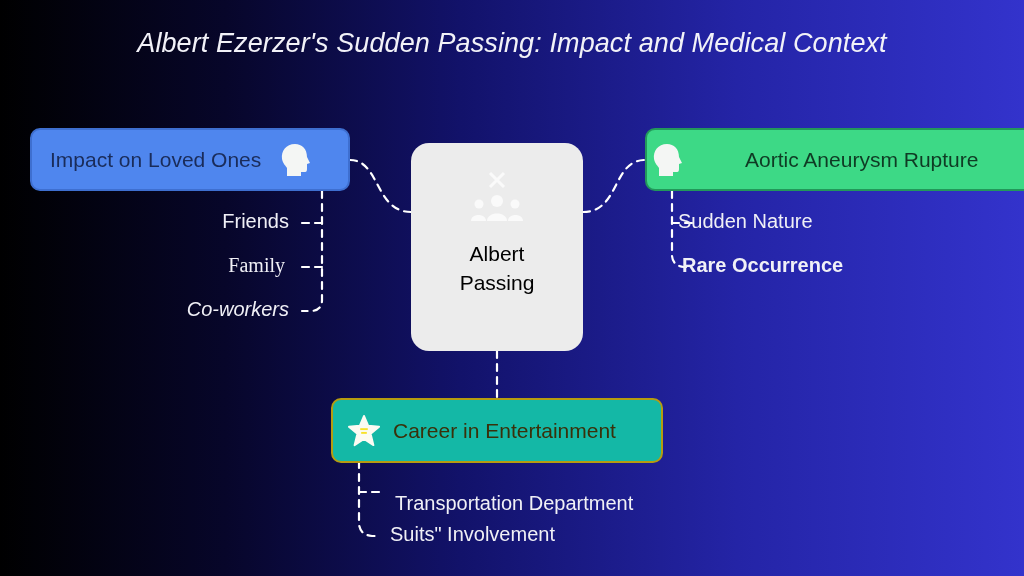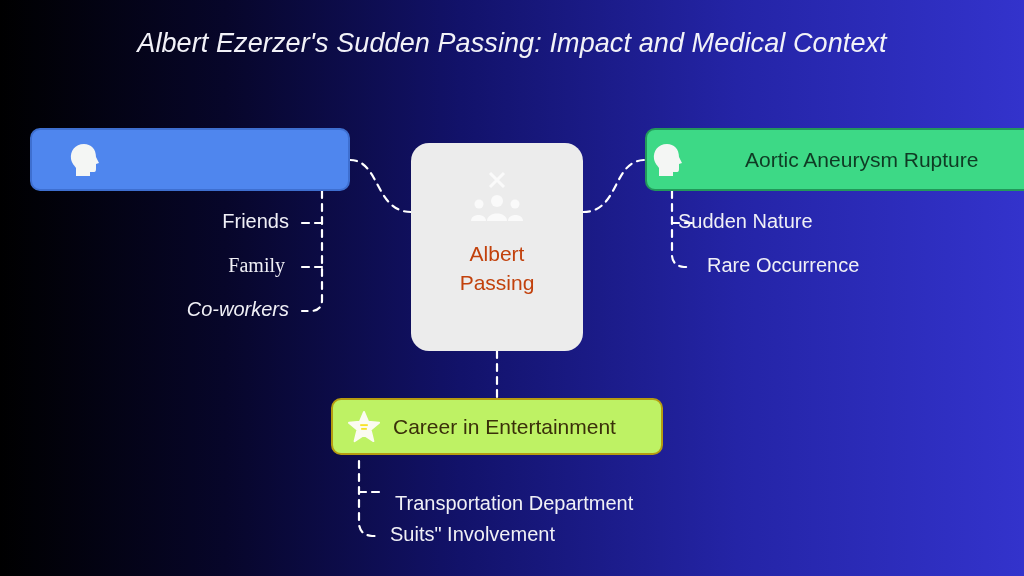--- a/index.html
+++ b/index.html
@@ -13,24 +13,24 @@
     position:absolute; top:28px; left:0; width:1024px; text-align:center;
     font-size:27px; color:#f2f2f8; letter-spacing:0.1px;font-style:italic;
   }
   svg.lines { position:absolute; left:0; top:0; }
   .node {
     position:absolute; border-radius:10px; display:flex; align-items:center;
     box-sizing:border-box; font-size:21px;
   }
   .node.blue { left:30px; top:128px; width:320px; height:63px; background:#4f86ee; color:#1a2c5a; padding-left:18px; border:2px solid #3e6fd0; }
   .node.green { left:645px; top:128px; width:388px; height:63px; background:#3dd986; color:#0f3b24; padding-left:4px; border:2px solid #22985a;gap:46px; }
-  .node.yellow { left:331px; top:398px; width:332px; height:57px; background:#bef264; color:#3a300a; padding-left:14px; border:2px solid #b59c10; }
+  .node.yellow { left:331px; top:398px; width:332px; height:65px; background:#14b8a6; color:#3a300a; padding-left:14px; border:2px solid #b59c10; }
   .center {
     position:absolute; left:411px; top:143px; width:172px; height:208px;
-    background:#ececec; border-radius:18px; color:#c2410c;
+    background:#ececec; border-radius:18px; color:#000000;
     text-align:center; font-size:21px; line-height:29px;
   }
   .center .icon { position:absolute; left:58px; top:28px; }
   .center .label { position:absolute; top:96px; left:0; width:100%; }
   .ico { width:34px; height:36px; flex:none; }
   .node.blue .ico { margin-left:18px; }
   .node.green .ico { margin-right:14px; }
   .node.yellow .ico { margin-right:12px; }
   .leaf { position:absolute; font-size:20px; color:#f0f0f6; white-space:nowrap; }
   .leaf.right { }
@@ -55,20 +55,21 @@
     <path d="M672 223 L692 223"></path>
 
     <path d="M497 351 L497 398"></path>
 
     <path d="M359 461 L359 524 Q360 535 372 536 L380 536"></path>
     <path d="M359 492 L380 492"></path>
   </g>
 </svg>
 
 <div class="node blue">
+  <span>Impact on Loved Ones</span>
   <svg class="ico" viewBox="0 0 34 36">
     <path d="M16 2 C 7 2, 2 9, 3 17 C 4 22, 7 24, 8 26 L8 34 L22 34 L22 30 L26 30 C 28 30, 28 28, 28 26 L28 22 L31 21 L28 15 C 28 7, 23 2, 16 2 Z" fill="#f4f6f4"></path>
   </svg>
 </div>
 
 <div class="node green">
   <svg class="ico" viewBox="0 0 34 36">
     <path d="M16 2 C 7 2, 2 9, 3 17 C 4 22, 7 24, 8 26 L8 34 L22 34 L22 30 L26 30 C 28 30, 28 28, 28 26 L28 22 L31 21 L28 15 C 28 7, 23 2, 16 2 Z" fill="#f4f6f4"></path>
   </svg>
   <span>Aortic Aneurysm Rupture</span>
@@ -99,16 +100,16 @@
     <div>Albert</div>
     <div>Passing</div>
   </div>
 </div>
 
 <div class="leaf right" style="right:735px; top:210px;">Friends</div>
 <div class="leaf right" style="right:739px; top:254px;font-family:Liberation Serif, serif;">Family</div>
 <div class="leaf right" style="right:735px; top:298px;font-style:italic;">Co-workers</div>
 
 <div class="leaf" style="left:678px; top:210px;">Sudden Nature</div>
-<div class="leaf" style="left:707px; top:254px;">Rare Occurrence</div>
+<div class="leaf" style="left:682px; top:254px;font-weight:bold;">Rare Occurrence</div>
 
 <div class="leaf" style="left:395px; top:480px;margin-top:12px;">Transportation Department</div>
 <div class="leaf" style="left:390px; top:523px;">Suits" Involvement</div>
 
 </body></html>

